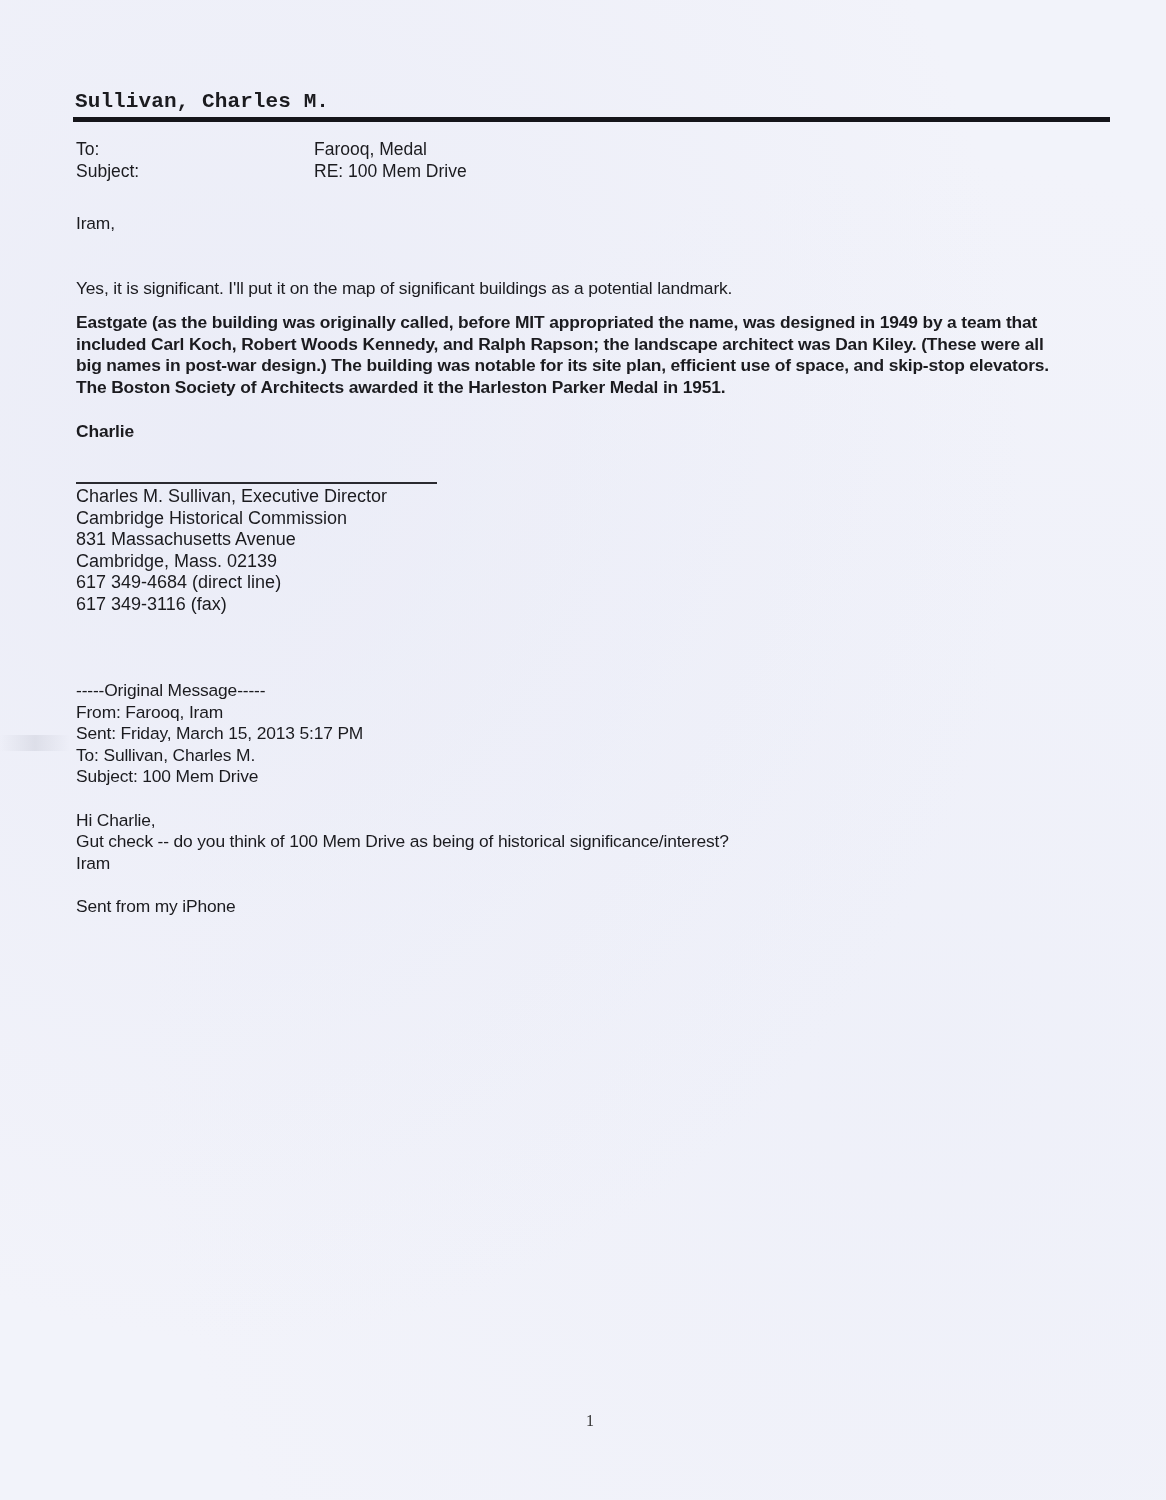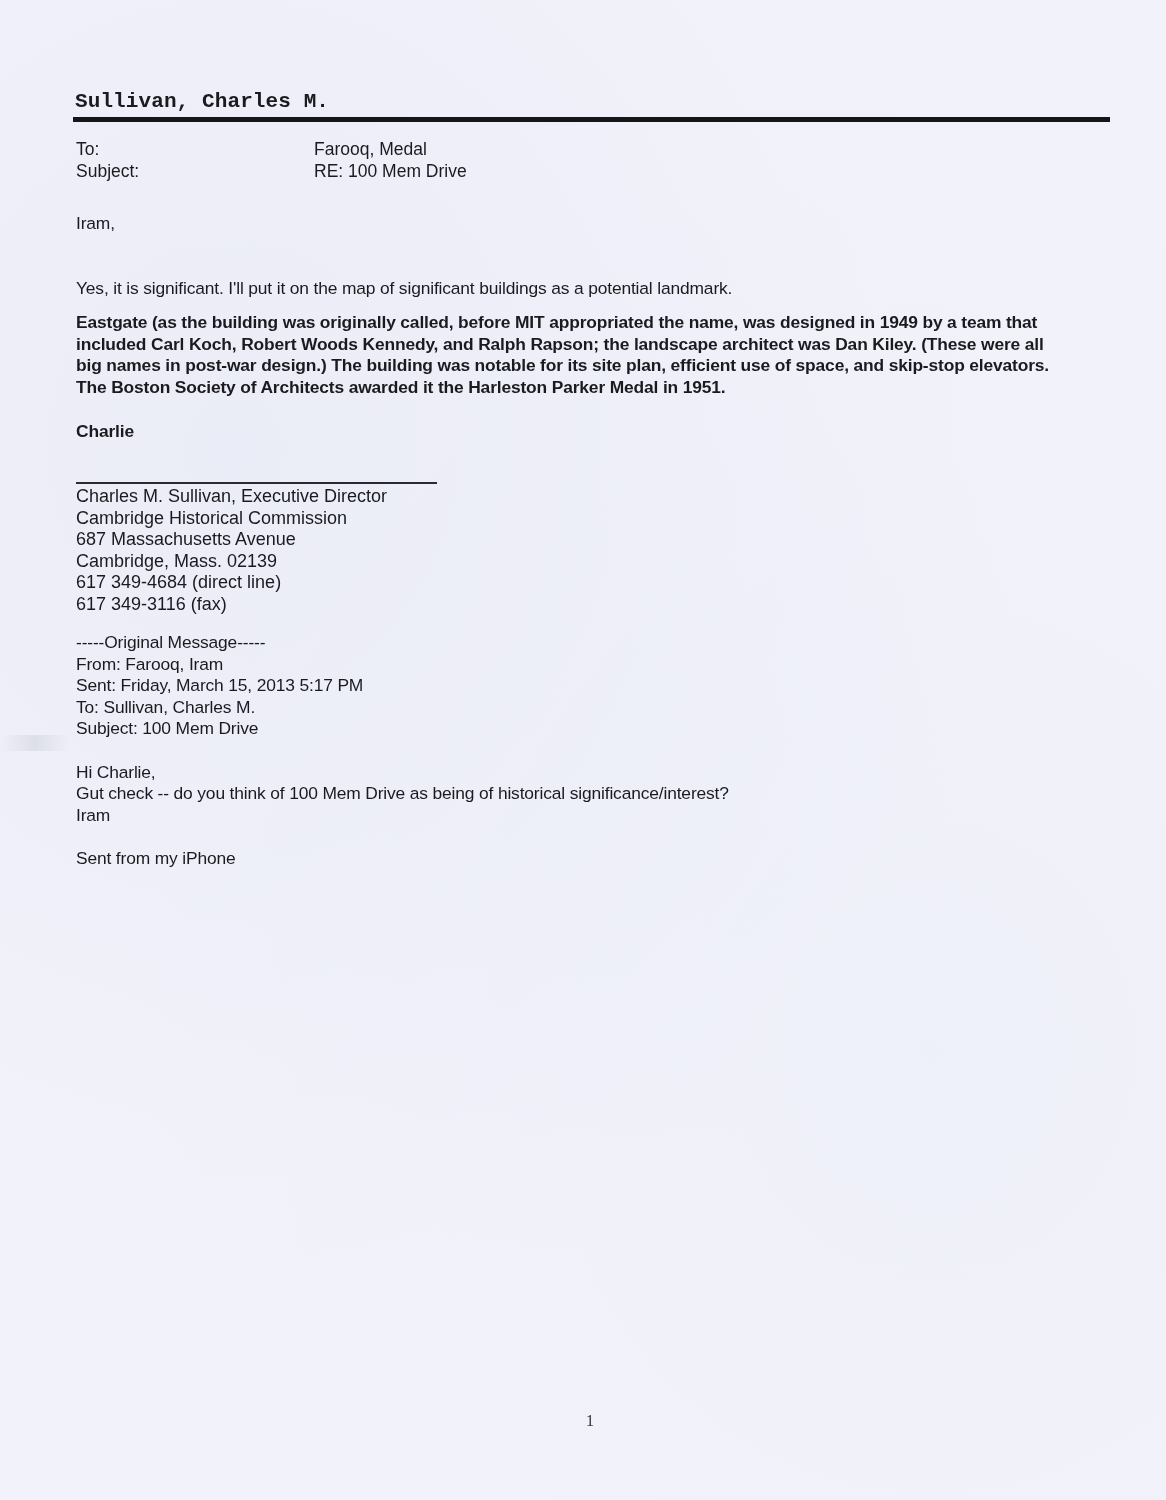--- a/index.html
+++ b/index.html
@@ -89,21 +89,21 @@
       left: 76px;
       top: 486px;
       font-size: 18px;
       line-height: 21.6px;
     }
     .sig-block div { white-space: nowrap; }
 
     .orig-block {
       position: absolute;
       left: 76px;
-      top: 632px;
+      top: 680px;
       font-size: 17.4px;
       line-height: 21.6px;
       letter-spacing: -0.15px;
     }
     .orig-block div { white-space: nowrap; }
 
     .page-number {
       position: absolute;
       left: 586px;
       top: 1412px;
@@ -148,21 +148,21 @@
     <span>big names in post-war design.)  The building was notable for its site plan, efficient use of space, and skip-stop elevators.</span>
     <span>The Boston Society of Architects awarded it the Harleston Parker Medal in 1951.</span>
   </div>
 
   <div class="body-text" style="top:421px;font-weight:bold;">Charlie</div>
 
   <div class="sig-rule"></div>
   <div class="sig-block">
     <div>Charles M. Sullivan, Executive Director</div>
     <div>Cambridge Historical Commission</div>
-    <div>687 Massachusetts Avenue</div>
+    <div>831 Massachusetts Avenue</div>
     <div>Cambridge, Mass.  02139</div>
     <div>617 349-4684 (direct line)</div>
     <div>617 349-3116 (fax)</div>
   </div>
 
   <div class="orig-block">
     <div>-----Original Message-----</div>
     <div>From: Farooq, Iram</div>
     <div>Sent: Friday, March 15, 2013 5:17 PM</div>
     <div>To: Sullivan, Charles M.</div>

